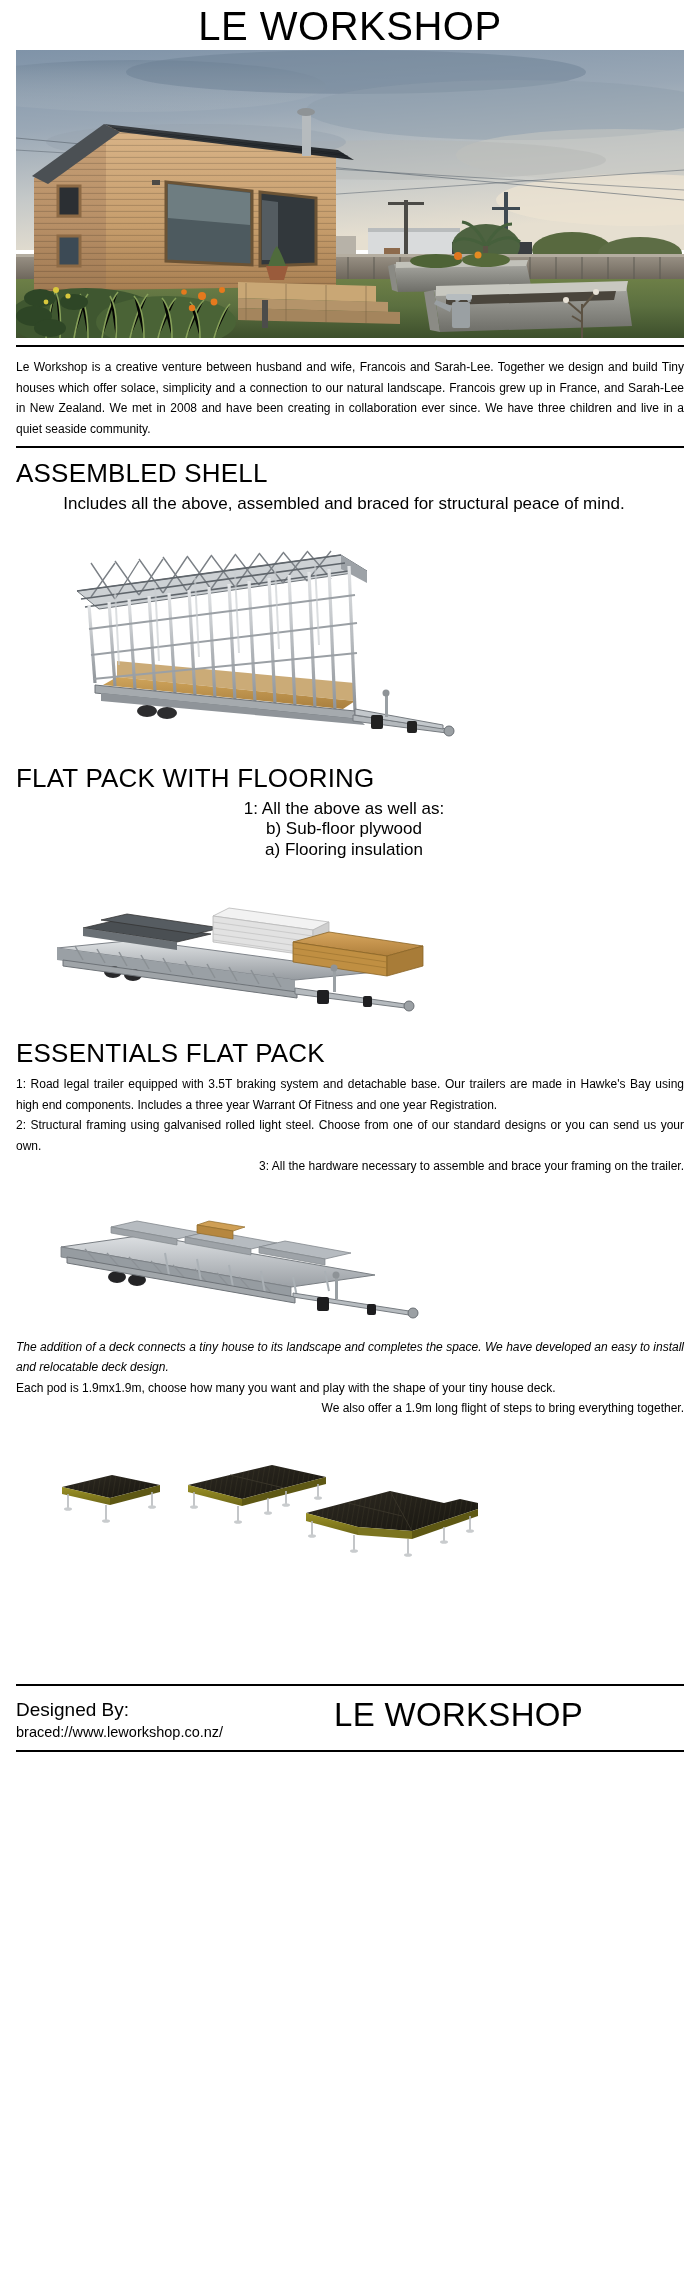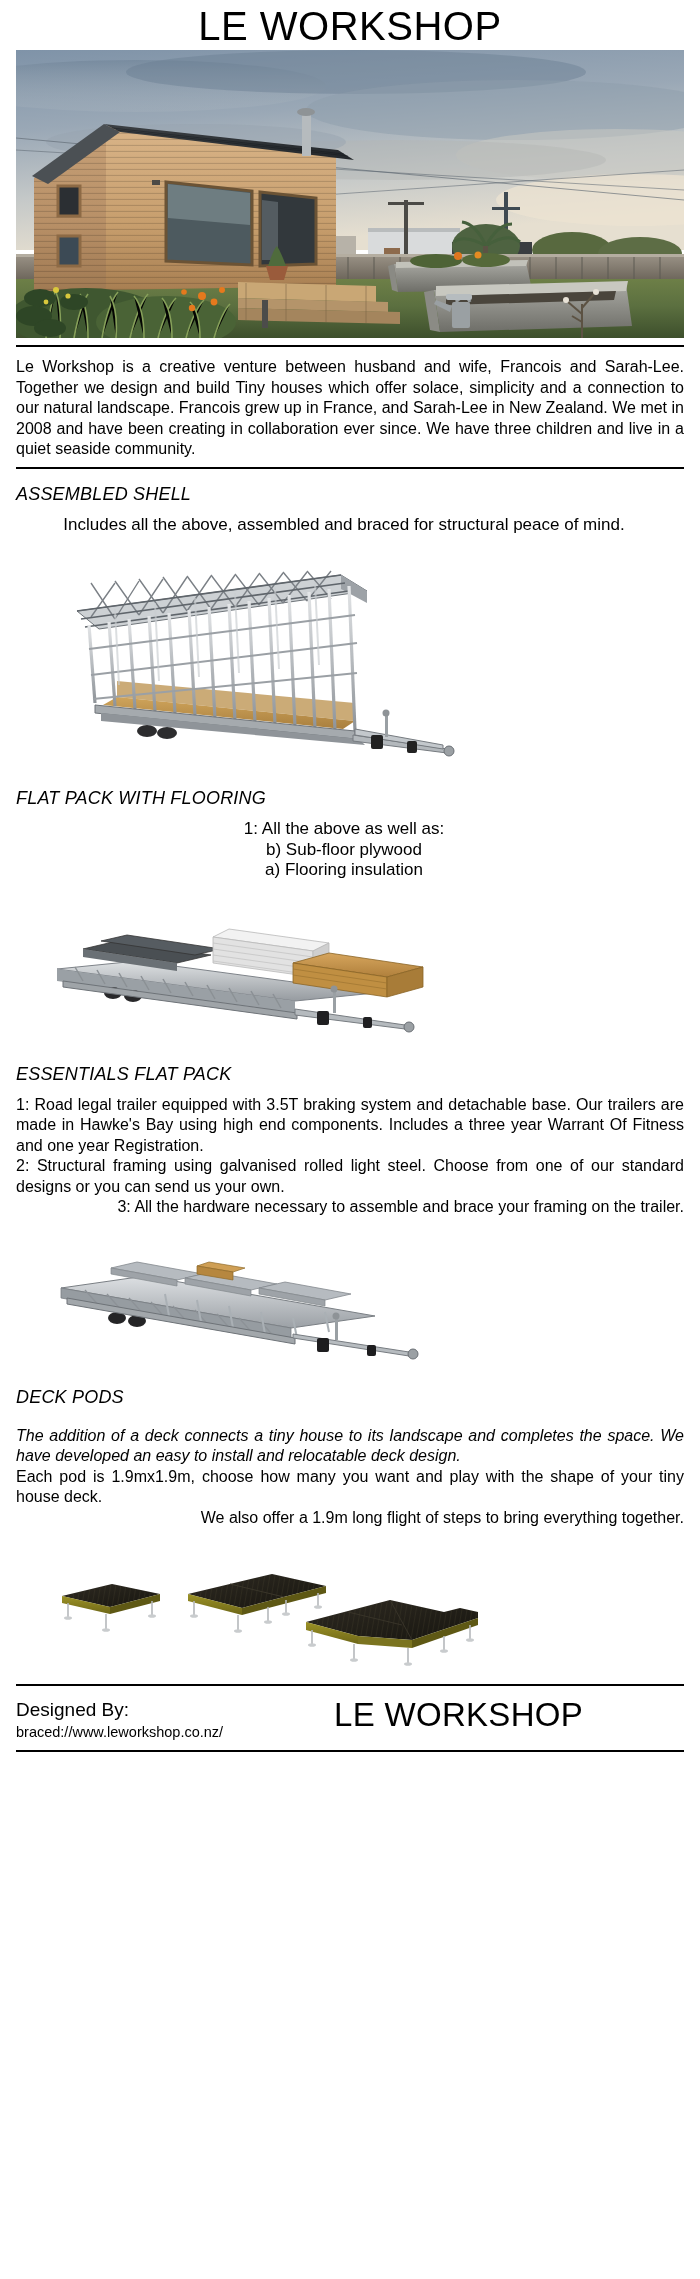--- a/index.html
+++ b/index.html
@@ -40,34 +40,33 @@
   .hero-wrap svg { display: block; }
 
   .rule {
     height: 0;
     border-top: 2px solid #000;
     margin: 7px 16px 0 16px;
   }
 
   .body-text {
     margin: 10px 16px 0 16px;
-    font-size: 16px;
+    font-size: 12px;
     line-height: 20.5px;
     text-align: justify;
     text-justify: inter-word;
   }
   .body-text.left { text-align: right; }
 
   .section-title {
     margin: 12px 16px 0 16px;
-    font-size: 18px;
+    font-size: 26px;
     line-height: 26px;
     font-weight: 400;
     letter-spacing: 0.2px;
-    font-style: italic;
   }
 
   .bullet-list {
     margin: 8px 16px 0 4px;
     font-size: 17px;
     line-height: 20.5px;
     text-align: center;
   }
   .bullet-list div { white-space: pre-wrap; }
 
@@ -579,21 +578,20 @@
       <polygon points="22,66 250,106 250,112 22,72" fill="#a2a7ab" stroke="#6e7378" stroke-width="1"></polygon>
       <polygon points="248,102 364,120 364,124 248,106" fill="#b7bcc0" stroke="#777c81" stroke-width="1"></polygon>
       <rect x="272" y="106" width="12" height="14" rx="2" fill="#1d1d1f"></rect>
       <rect x="322" y="113" width="9" height="11" rx="2" fill="#1d1d1f"></rect>
       <circle cx="368" cy="122" r="5" fill="#9ba0a4" stroke="#6b7075"></circle>
       <rect x="290" y="86" width="3" height="22" fill="#9aa0a4"></rect>
       <circle cx="291" cy="84" r="3.5" fill="#8e9397"></circle>
     </svg>
   </div>
 
-  <div class="section-title" style="margin-top:22px;">DECK PODS</div>
   <div class="body-text" style="margin-top:16px;font-style:italic;">The addition of a deck connects a tiny house to its landscape and completes the space. We have developed an easy to install and relocatable deck design.</div>
   <div class="body-text" style="margin-top:0;">Each pod is 1.9mx1.9m, choose how many you want and play with the shape of your tiny house deck.</div>
   <div class="body-text left" style="margin-top:0;">We also offer a 1.9m long flight of steps to bring everything together.</div>
 
   <div class="render" style="margin-top:24px;">
     <svg width="440" height="120" viewBox="0 0 440 120" xmlns="http://www.w3.org/2000/svg" style="margin-left:40px;">
       <defs>
         <linearGradient id="dtop" x1="0" y1="0" x2="1" y2="1">
           <stop offset="0%" stop-color="#2e2a22"></stop>
           <stop offset="100%" stop-color="#17150f"></stop>

